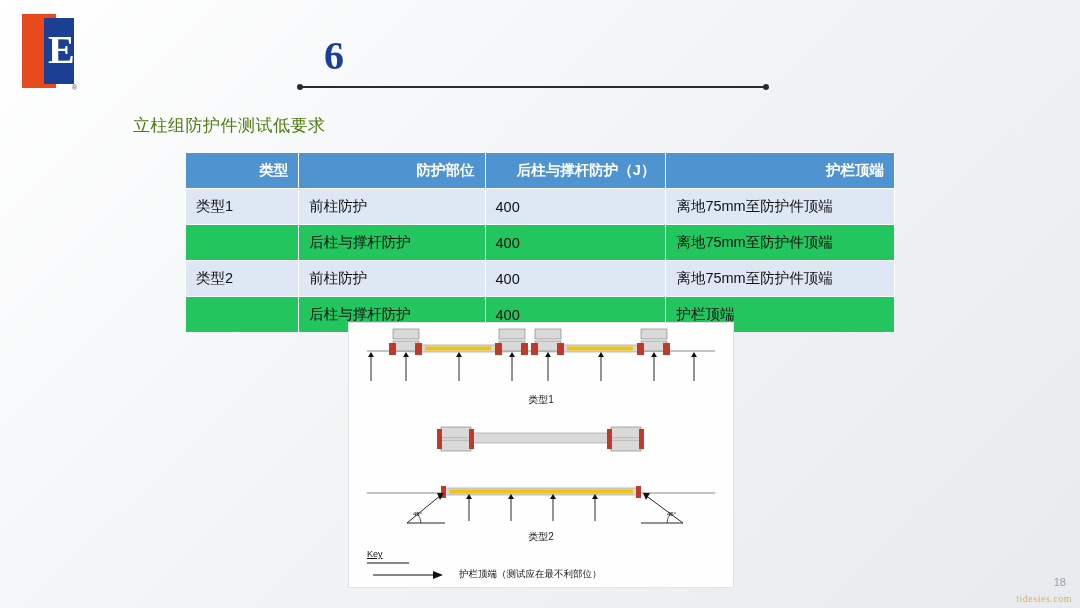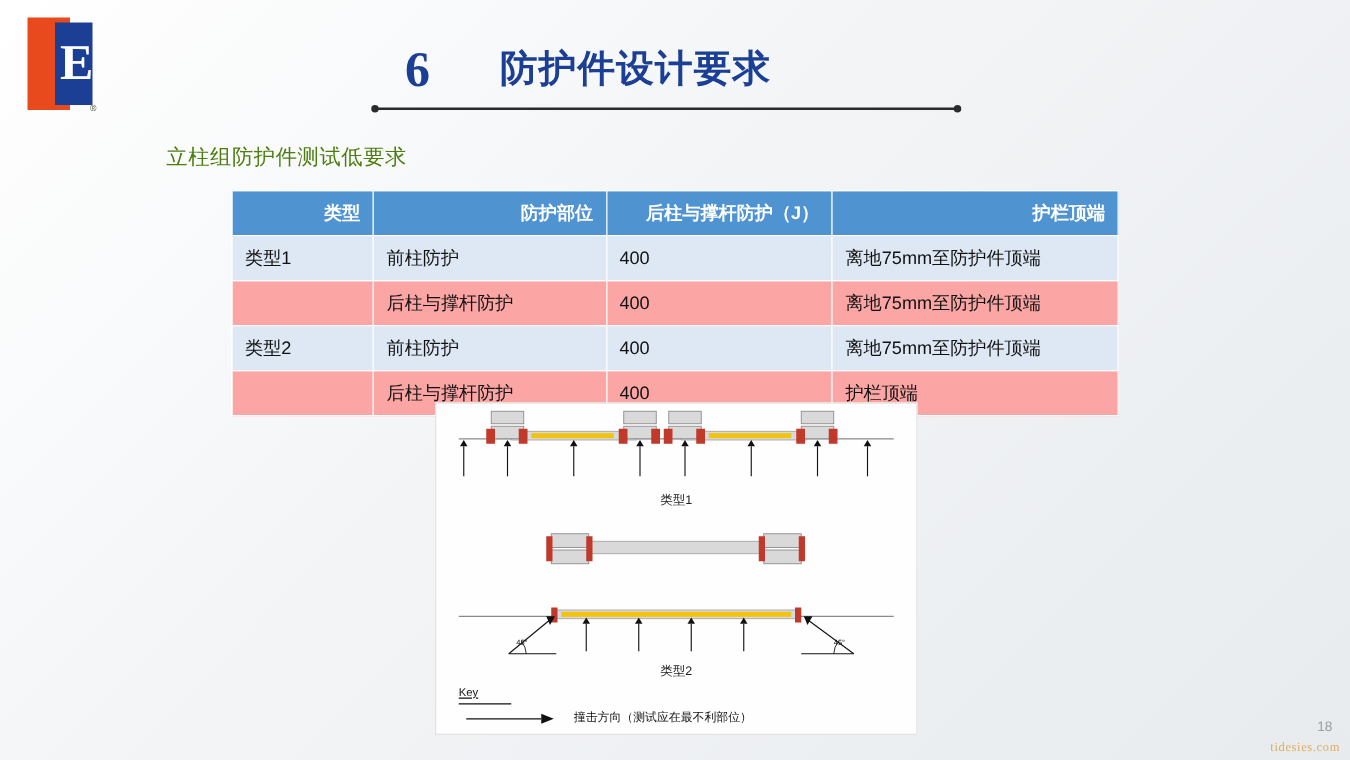--- a/index.html
+++ b/index.html
@@ -35,21 +35,21 @@
   table.spec{position:absolute;left:185px;top:152px;width:710px;border-collapse:collapse;font-size:14.5px;}
   table.spec th{
     background:#4f93d1;color:#ffffff;font-weight:bold;text-align:right;
     padding:8px 10px;border:1px solid #ffffff;font-size:14.5px;
   }
   table.spec td{
     padding:8px 10px;border:1px solid #ffffff;color:#111;vertical-align:middle;
     font-size:14.5px;
   }
   .r-a td{background:#dde8f4;}
-  .r-b td{background:#fca5a5;}
+  .r-b td{background:#22c55e;}
   .c0{width:105px;}
   .c1{width:190px;}
   .c2{width:180px;}
   .c3{width:235px;}
 
   
   .figure{position:absolute;left:348px;top:322px;width:384px;height:264px;background:#fefefe;
       border:1px solid #e3e3e3;}
   .fig-cap{position:absolute;width:100%;text-align:center;font-size:10px;color:#222;}
 
@@ -63,21 +63,20 @@
 <div class="logo">
   <div class="red"></div>
   <div class="blue"></div>
   <div class="eletter">E</div>
   <div class="rmark">®</div>
 </div>
 
 <div class="title-wrap">
   <div class="title-row">
     <div class="num">6</div>
-    <div class="title-txt">防护件设计要求</div>
   </div>
   <div class="rule"></div>
 </div>
 
 <div class="subtitle">立柱组防护件测试低要求</div>
 
 <table class="spec">
   <thead>
     <tr>
       <th class="c0">类型</th>
@@ -212,17 +211,17 @@
     <text x="318" y="193" font-size="6" fill="#111" font-family="Liberation Sans, sans-serif">45°</text>
 
     <line x1="18" y1="240" x2="60" y2="240" stroke="#111" stroke-width="1"></line>
     <line x1="24" y1="252" x2="84" y2="252" stroke="#111" stroke-width="1"></line>
     <polygon points="84,248 94,252 84,256" fill="#111"></polygon>
   </svg>
 
   <div class="fig-cap" style="top:70px;">类型1</div>
   <div class="fig-cap" style="top:207px;">类型2</div>
   <div style="position:absolute;left:18px;top:226px;font-size:9px;font-weight:normal;text-decoration:underline;color:#111;">Key</div>
-  <div style="position:absolute;left:110px;top:245px;font-size:9.5px;color:#111;">撞击方向（测试应在最不利部位）</div>
+  <div style="position:absolute;left:110px;top:245px;font-size:9.5px;color:#111;">护栏顶端（测试应在最不利部位）</div>
 </div>
 
 <div class="pageno">18</div>
 <div class="wm">tidesies.com</div>
 
 </body></html>

